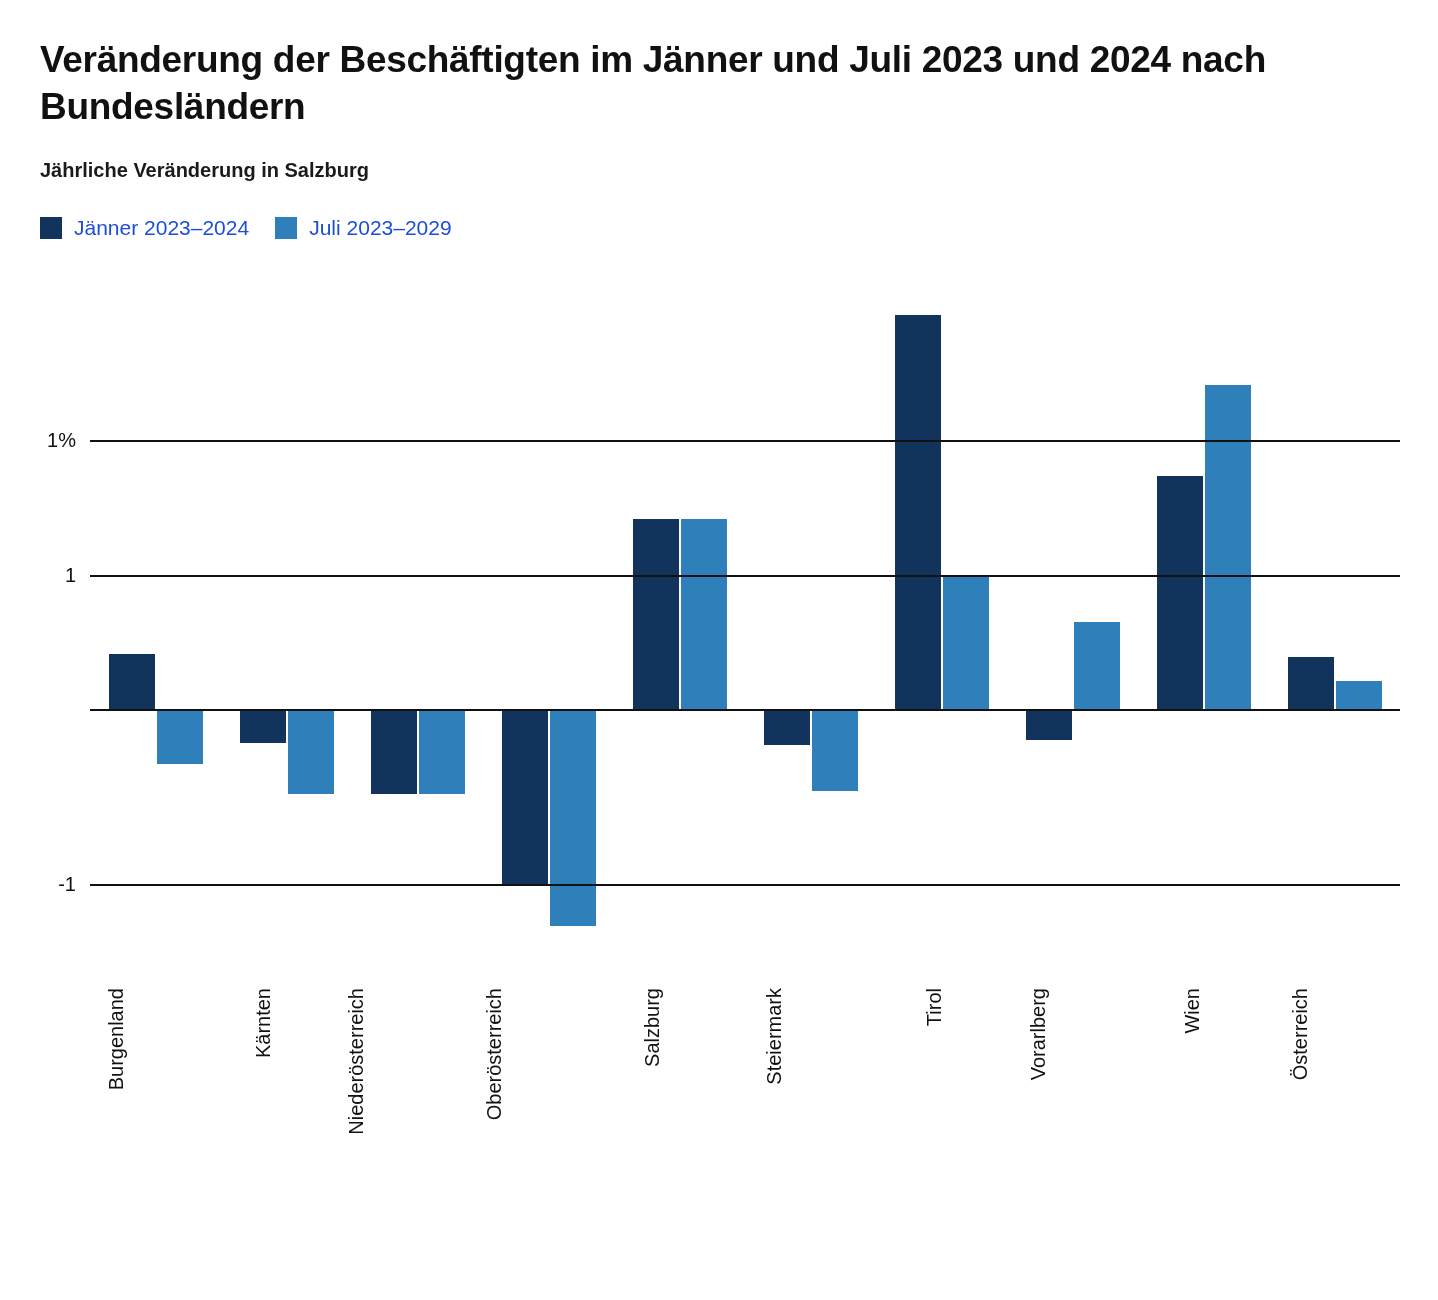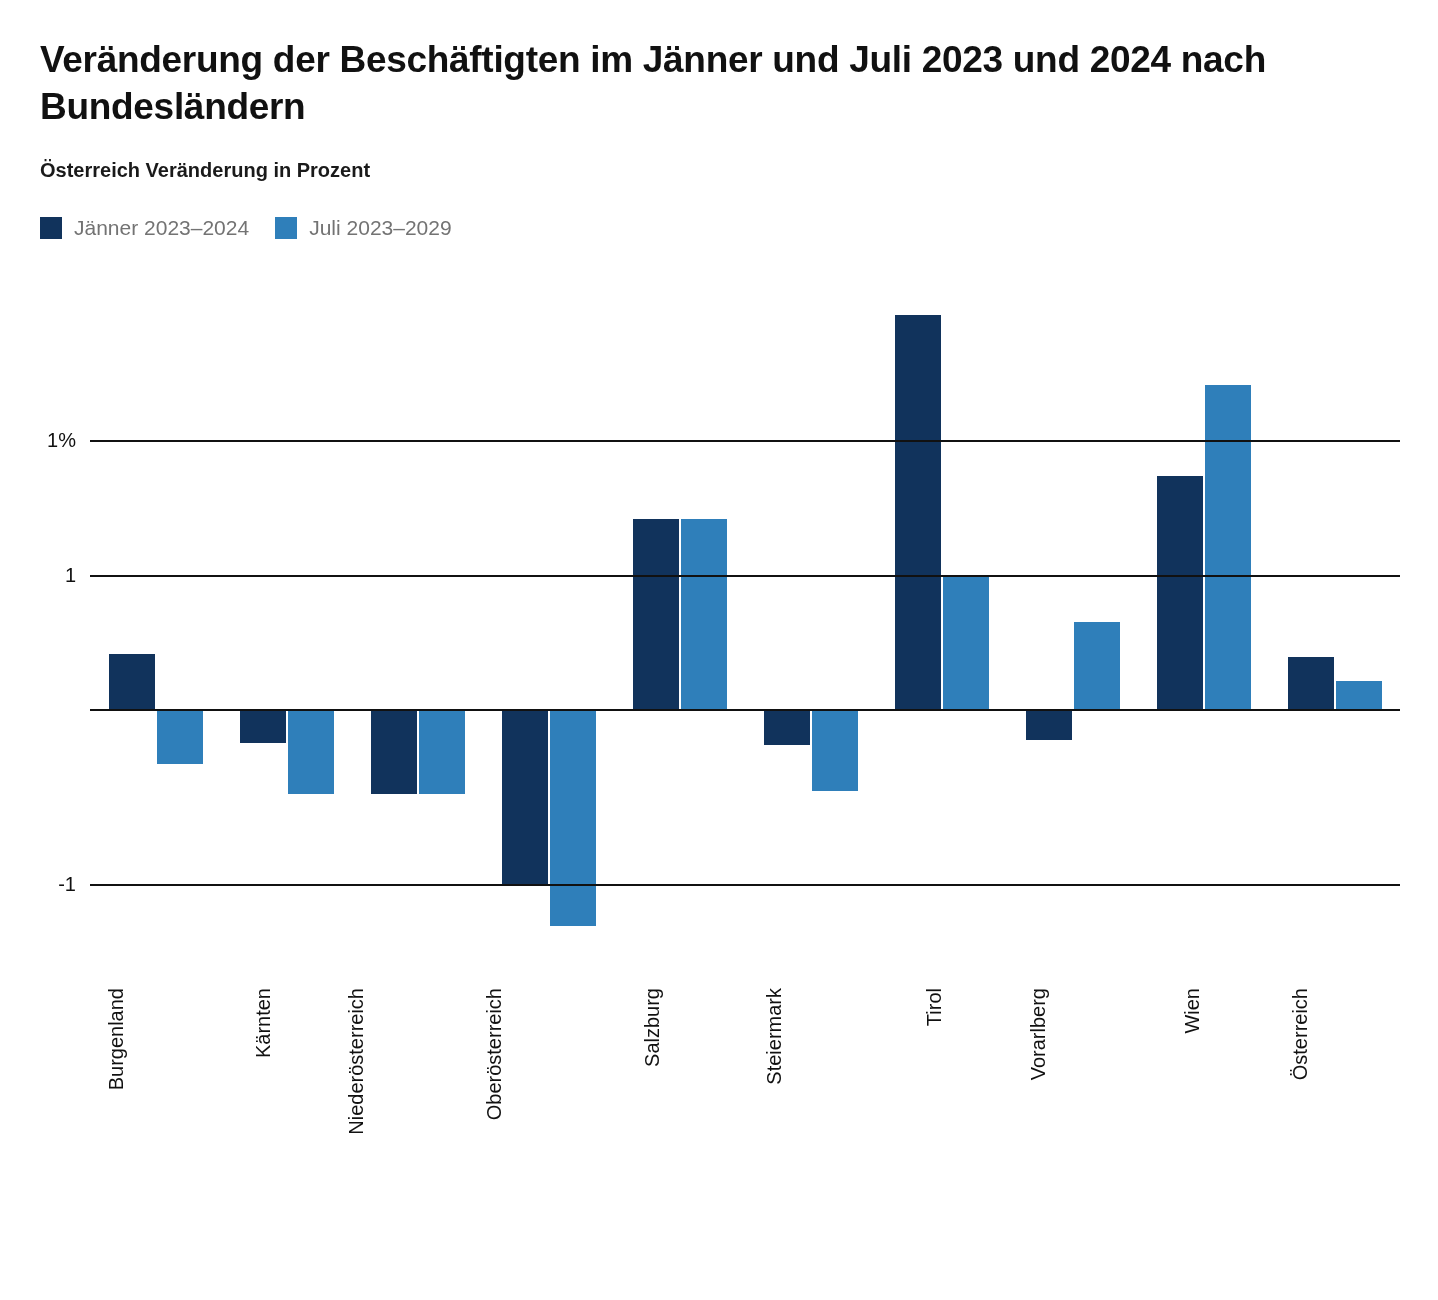--- a/index.html
+++ b/index.html
@@ -48,21 +48,21 @@
     align-items: center;
     gap: 12px;
   }
   .legend-swatch {
     width: 22px;
     height: 22px;
     display: inline-block;
   }
   .legend-label {
     font-size: 21px;
-    color: #737373;
+    color: #1d4ed8;
   }
 
   
   .chart-wrap {
     position: relative;
     margin-top: 40px;
     width: 1360px;
     height: 700px;
   }
   .plot {
@@ -131,21 +131,21 @@
     white-space: nowrap;
   }
 </style>
 </head>
 <body>
 
 <div class="page">
 
   <h1 class="title">Veränderung der Beschäftigten im Jänner und Juli 2023 und 2024 nach Bundesländern</h1>
 
-  <div class="subtitle">Österreich Veränderung in Prozent</div>
+  <div class="subtitle">Jährliche Veränderung in Salzburg</div>
 
   <div class="legend">
     <div class="legend-item">
       <span class="legend-swatch" style="background:#11335c"></span>
       <span class="legend-label">Jänner 2023–2024</span>
     </div>
     <div class="legend-item">
       <span class="legend-swatch" style="background:#2f7fba"></span>
       <span class="legend-label">Juli 2023–2029</span>
     </div>

